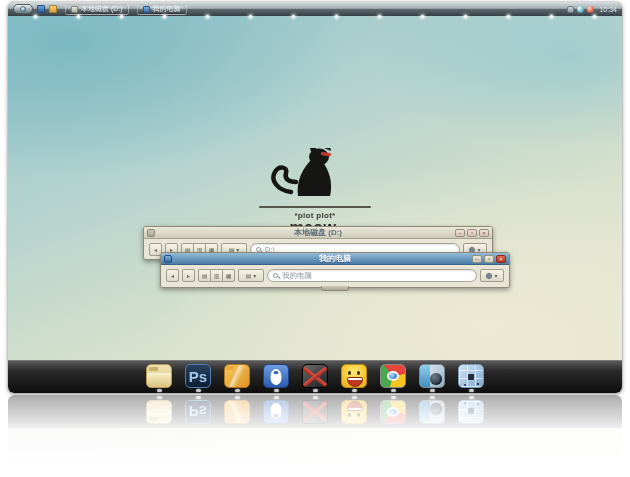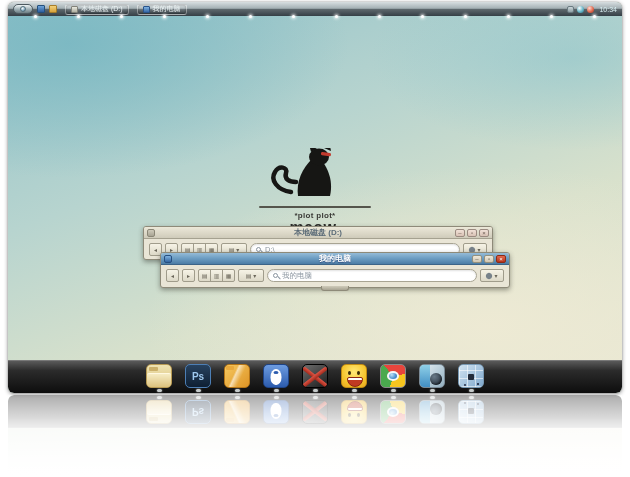--- a/index.html
+++ b/index.html
@@ -103,21 +103,21 @@
   .di { width:26px; height:24px; border-radius:5px; position:relative; overflow:hidden; flex:none; }
   .peg { width:5px; height:3px; border-radius:1.5px; background:rgba(230,236,236,.85); margin-top:1px;
     box-shadow:0 0 2px rgba(255,255,255,.6); }
 
   .icon-folder { background:linear-gradient(#efe3b2,#d9c07a); border:1px solid #b89b55; }
   .icon-folder::before { content:''; position:absolute; top:2px; left:2px; width:9px; height:4px; background:#cbb06a; border-radius:1px; }
   .icon-folder::after { content:''; position:absolute; bottom:0; left:0; right:0; height:13px;
     background:linear-gradient(#f6ecc4,#dcc27e); border-top:1px solid #fff8e0; border-radius:2px 2px 4px 4px; }
 
   .icon-photoshop { background:linear-gradient(#27425f,#0e1f33); border:1px solid #4d7fb5; color:#9fc9ee;
-    font-weight:bold; font-size:10px; display:flex; align-items:center; justify-content:center; }
+    font-weight:bold; font-size:15px; display:flex; align-items:center; justify-content:center; }
 
   .icon-folder-gold { background:linear-gradient(135deg,#f6c85f,#dd9426); border:1px solid #b37417; }
   .icon-folder-gold::before { content:''; position:absolute; top:1px; left:1px; width:8px; height:4px; background:#e9a93c; border-radius:1px; }
   .icon-folder-gold::after { content:''; position:absolute; inset:0;
     background:linear-gradient(115deg, transparent 38%, rgba(255,255,255,.6) 44%, rgba(255,255,255,.15) 58%, transparent 64%); }
 
   .icon-qq { background:linear-gradient(#6d9ce0,#2c5cae); border:1px solid #1f4486; }
   .icon-qq::before { content:''; position:absolute; left:50%; top:4px; transform:translateX(-50%);
     width:11px; height:16px; background:#fff; border-radius:50% 50% 46% 46%; }
   .icon-qq::after { content:''; position:absolute; left:50%; top:6px; transform:translateX(-50%);

